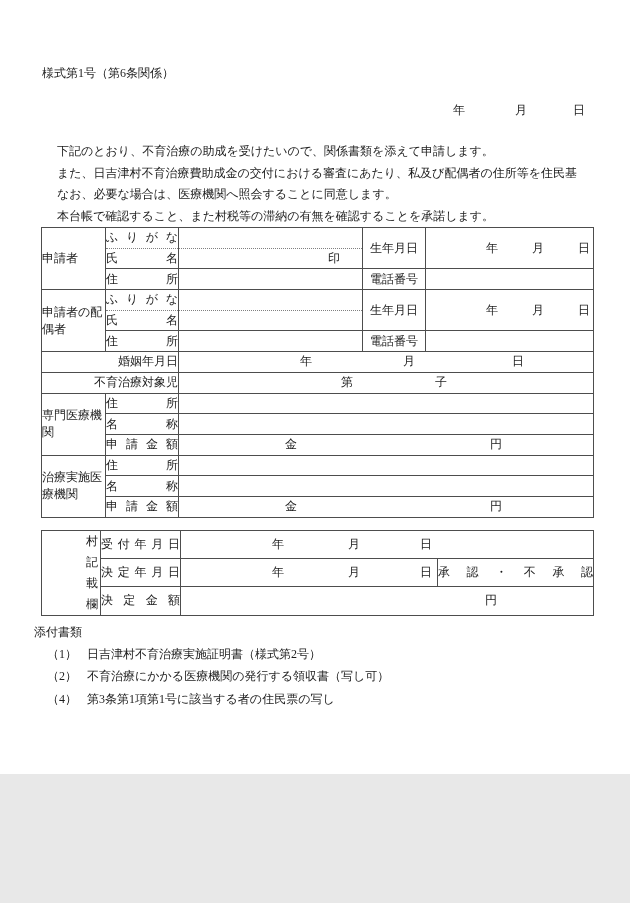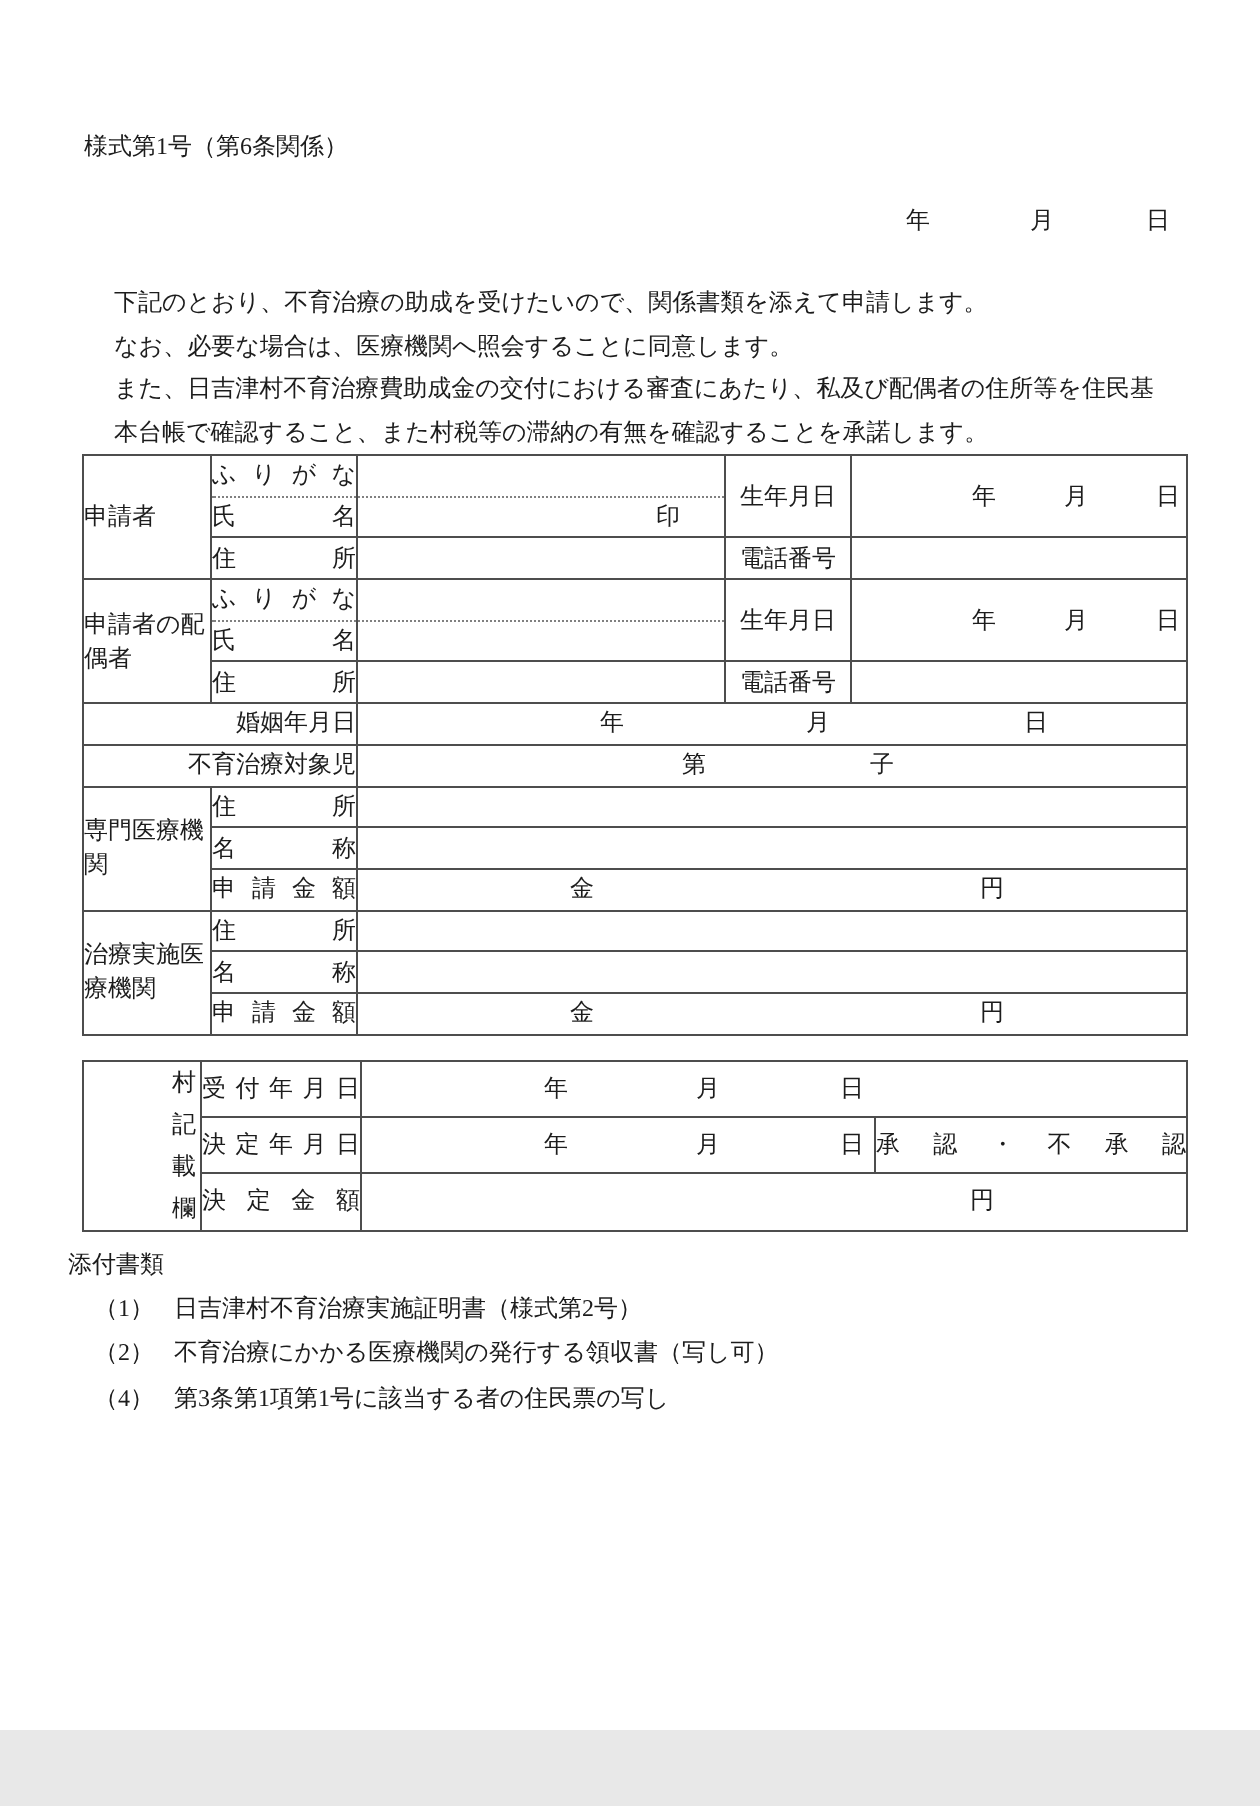--- a/index.html
+++ b/index.html
@@ -1,17 +1,17 @@
 <!DOCTYPE html>
 <html><head>
 <meta charset="utf-8">
 <style>
   html,body{margin:0;padding:0;background:#e8e8e8;}
   .page{
-    width:630px;height:865px;margin:0 auto;background:#ffffff;
+    width:630px;height:774px;margin:0 auto;background:#ffffff;
     font-family:"Liberation Serif","DejaVu Serif",serif;
     font-size:12px;color:#1c1c1c;position:relative;overflow:hidden;
     box-sizing:border-box;
   }
   .form-number{margin:66px 0 0 42px;line-height:14px;}
   .doc-title{margin-top:26px;text-align:center;line-height:15px;}
   .date-line{margin-top:23px;display:flex;justify-content:flex-end;padding-right:45px;line-height:14px;}
   .date-line .y{margin-right:50px;}
   .date-line .m{margin-right:46px;}
   .addressee{margin:26px 0 0 42px;line-height:14px;}
@@ -64,22 +64,22 @@
 
   <div class="date-line">
     <span class="y">年</span>
     <span class="m">月</span>
     <span class="d">日</span>
   </div>
 
 
   <div class="statement">
     <div>下記のとおり、不育治療の助成を受けたいので、関係書類を添えて申請します。</div>
+    <div>また、日吉津村不育治療費助成金の交付における審査にあたり、私及び配偶者の住所等を住民基</div>
     <div>なお、必要な場合は、医療機関へ照会することに同意します。</div>
-    <div>また、日吉津村不育治療費助成金の交付における審査にあたり、私及び配偶者の住所等を住民基</div>
     <div>本台帳で確認すること、また村税等の滞納の有無を確認することを承諾します。</div>
   </div>
 
   <table class="t main-t">
     <colgroup>
       <col style="width:64px">
         <col style="width:73px">
         <col style="width:184px">
         <col style="width:63px">
         <col style="width:168px">

